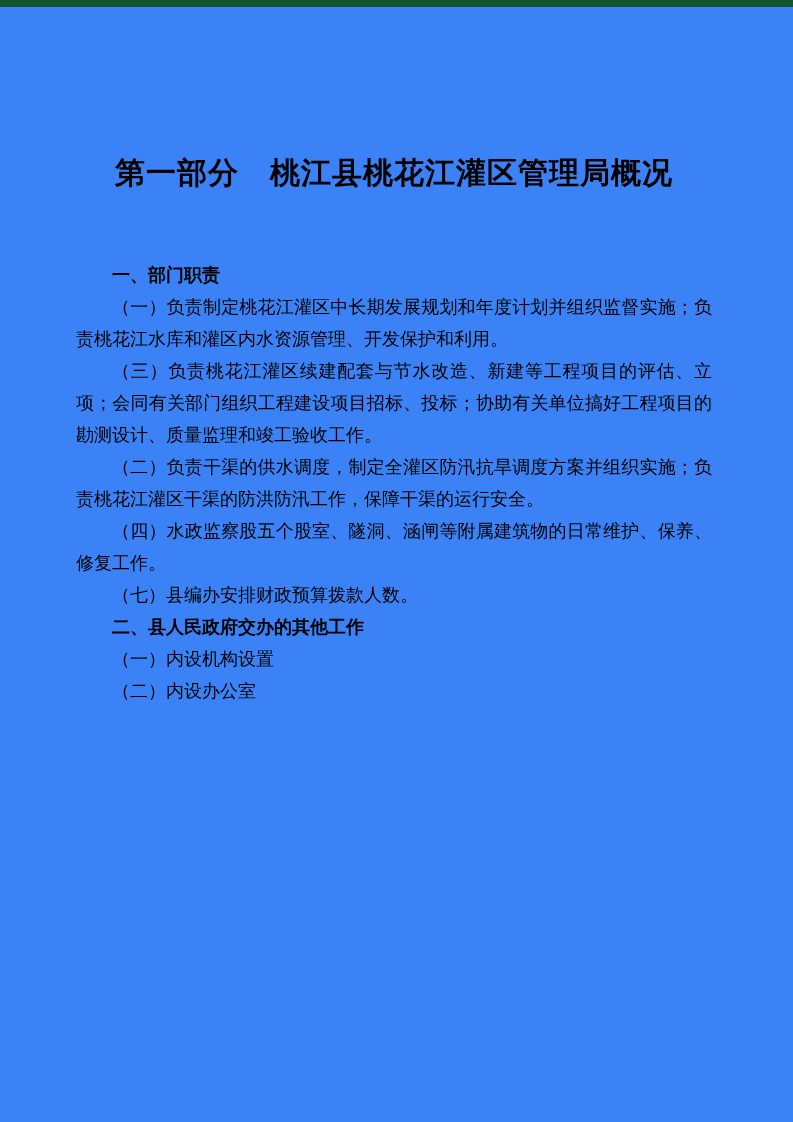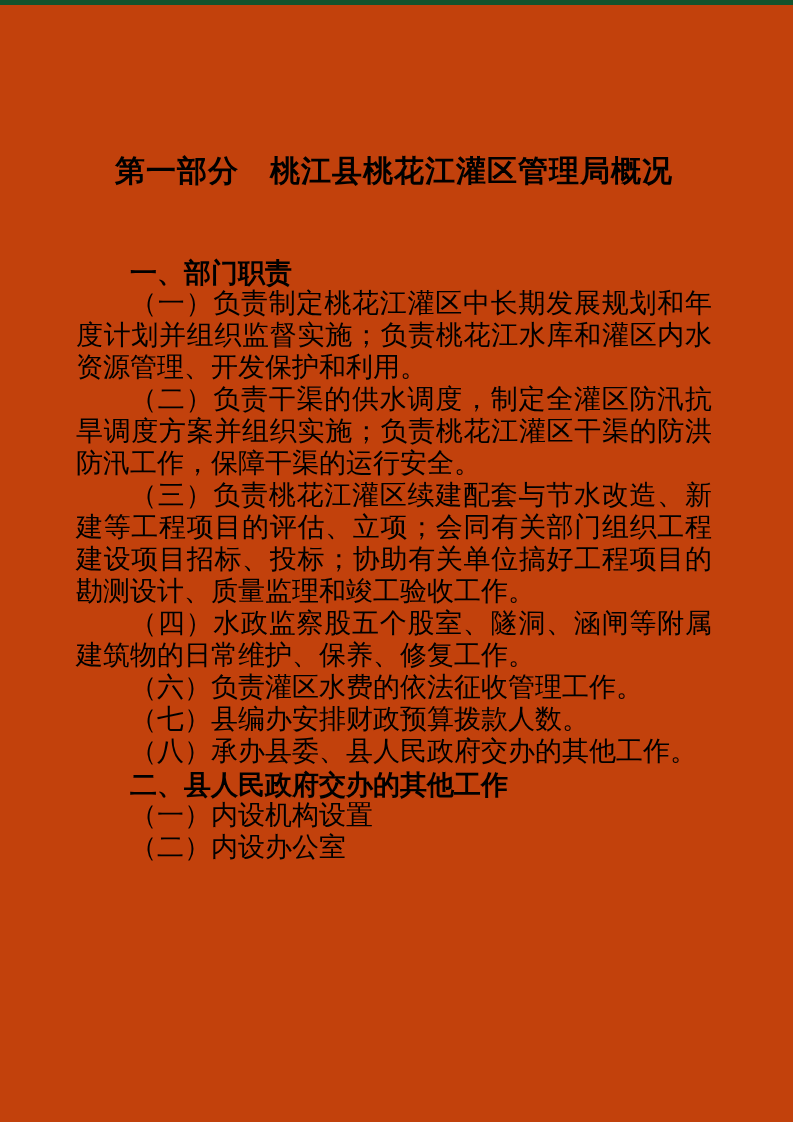--- a/index.html
+++ b/index.html
@@ -4,70 +4,68 @@
 <style>
   html, body {
     margin: 0;
     padding: 0;
     background: #ffffff;
   }
   .page {
     position: relative;
     width: 793px;
     height: 1122px;
-    background: #c2410c;
+    background: #3b82f6;
     box-sizing: border-box;
     padding: 144px 81px 0 76px;
-    border-top: 5px solid #14532d;
+    border-top: 7px solid #14532d;
     color: #000000;
     font-family: "Liberation Serif", "DejaVu Serif", serif;
     overflow: hidden;
   }
   .doc-title {
     margin: 0 0 64px 0;
     font-size: 30px;
     line-height: 44px;
     font-weight: 700;
     letter-spacing: 1px;
     text-align: center;
     white-space: nowrap;
     font-family: "Liberation Serif", "DejaVu Serif", serif;
   }
   .doc-body {
     width: 636px;
   }
   .doc-body p {
     margin: 0;
-    font-size: 27px;
+    font-size: 18px;
     line-height: 32px;
     text-indent: 2em;
   }
   .para {
     text-align: justify;
     text-justify: inter-ideograph;
-    font-family: Liberation Mono, monospace;
+    font-family: Liberation Serif, serif;
     font-weight: 400;
   }
   .heading {
     font-family: "Liberation Sans", "DejaVu Sans", sans-serif;
     font-weight: 700;
     text-align: left;
   }
 </style>
 </head>
 <body>
 
 <div class="page">
   <h1 class="doc-title">第一部分　桃江县桃花江灌区管理局概况</h1>
   <div class="doc-body">
       <p class="heading">一、部门职责</p>
       <p class="para">（一）负责制定桃花江灌区中长期发展规划和年度计划并组织监督实施；负责桃花江水库和灌区内水资源管理、开发保护和利用。</p>
+      <p class="para">（三）负责桃花江灌区续建配套与节水改造、新建等工程项目的评估、立项；会同有关部门组织工程建设项目招标、投标；协助有关单位搞好工程项目的勘测设计、质量监理和竣工验收工作。</p>
       <p class="para">（二）负责干渠的供水调度，制定全灌区防汛抗旱调度方案并组织实施；负责桃花江灌区干渠的防洪防汛工作，保障干渠的运行安全。</p>
-      <p class="para">（三）负责桃花江灌区续建配套与节水改造、新建等工程项目的评估、立项；会同有关部门组织工程建设项目招标、投标；协助有关单位搞好工程项目的勘测设计、质量监理和竣工验收工作。</p>
       <p class="para">（四）水政监察股五个股室、隧洞、涵闸等附属建筑物的日常维护、保养、修复工作。</p>
-      <p class="para">（六）负责灌区水费的依法征收管理工作。</p>
       <p class="para">（七）县编办安排财政预算拨款人数。</p>
-      <p class="para">（八）承办县委、县人民政府交办的其他工作。</p>
       <p class="heading">二、县人民政府交办的其他工作</p>
       <p class="para">（一）内设机构设置</p>
       <p class="para">（二）内设办公室</p>
     </div>
 </div>
 
 </body></html>

